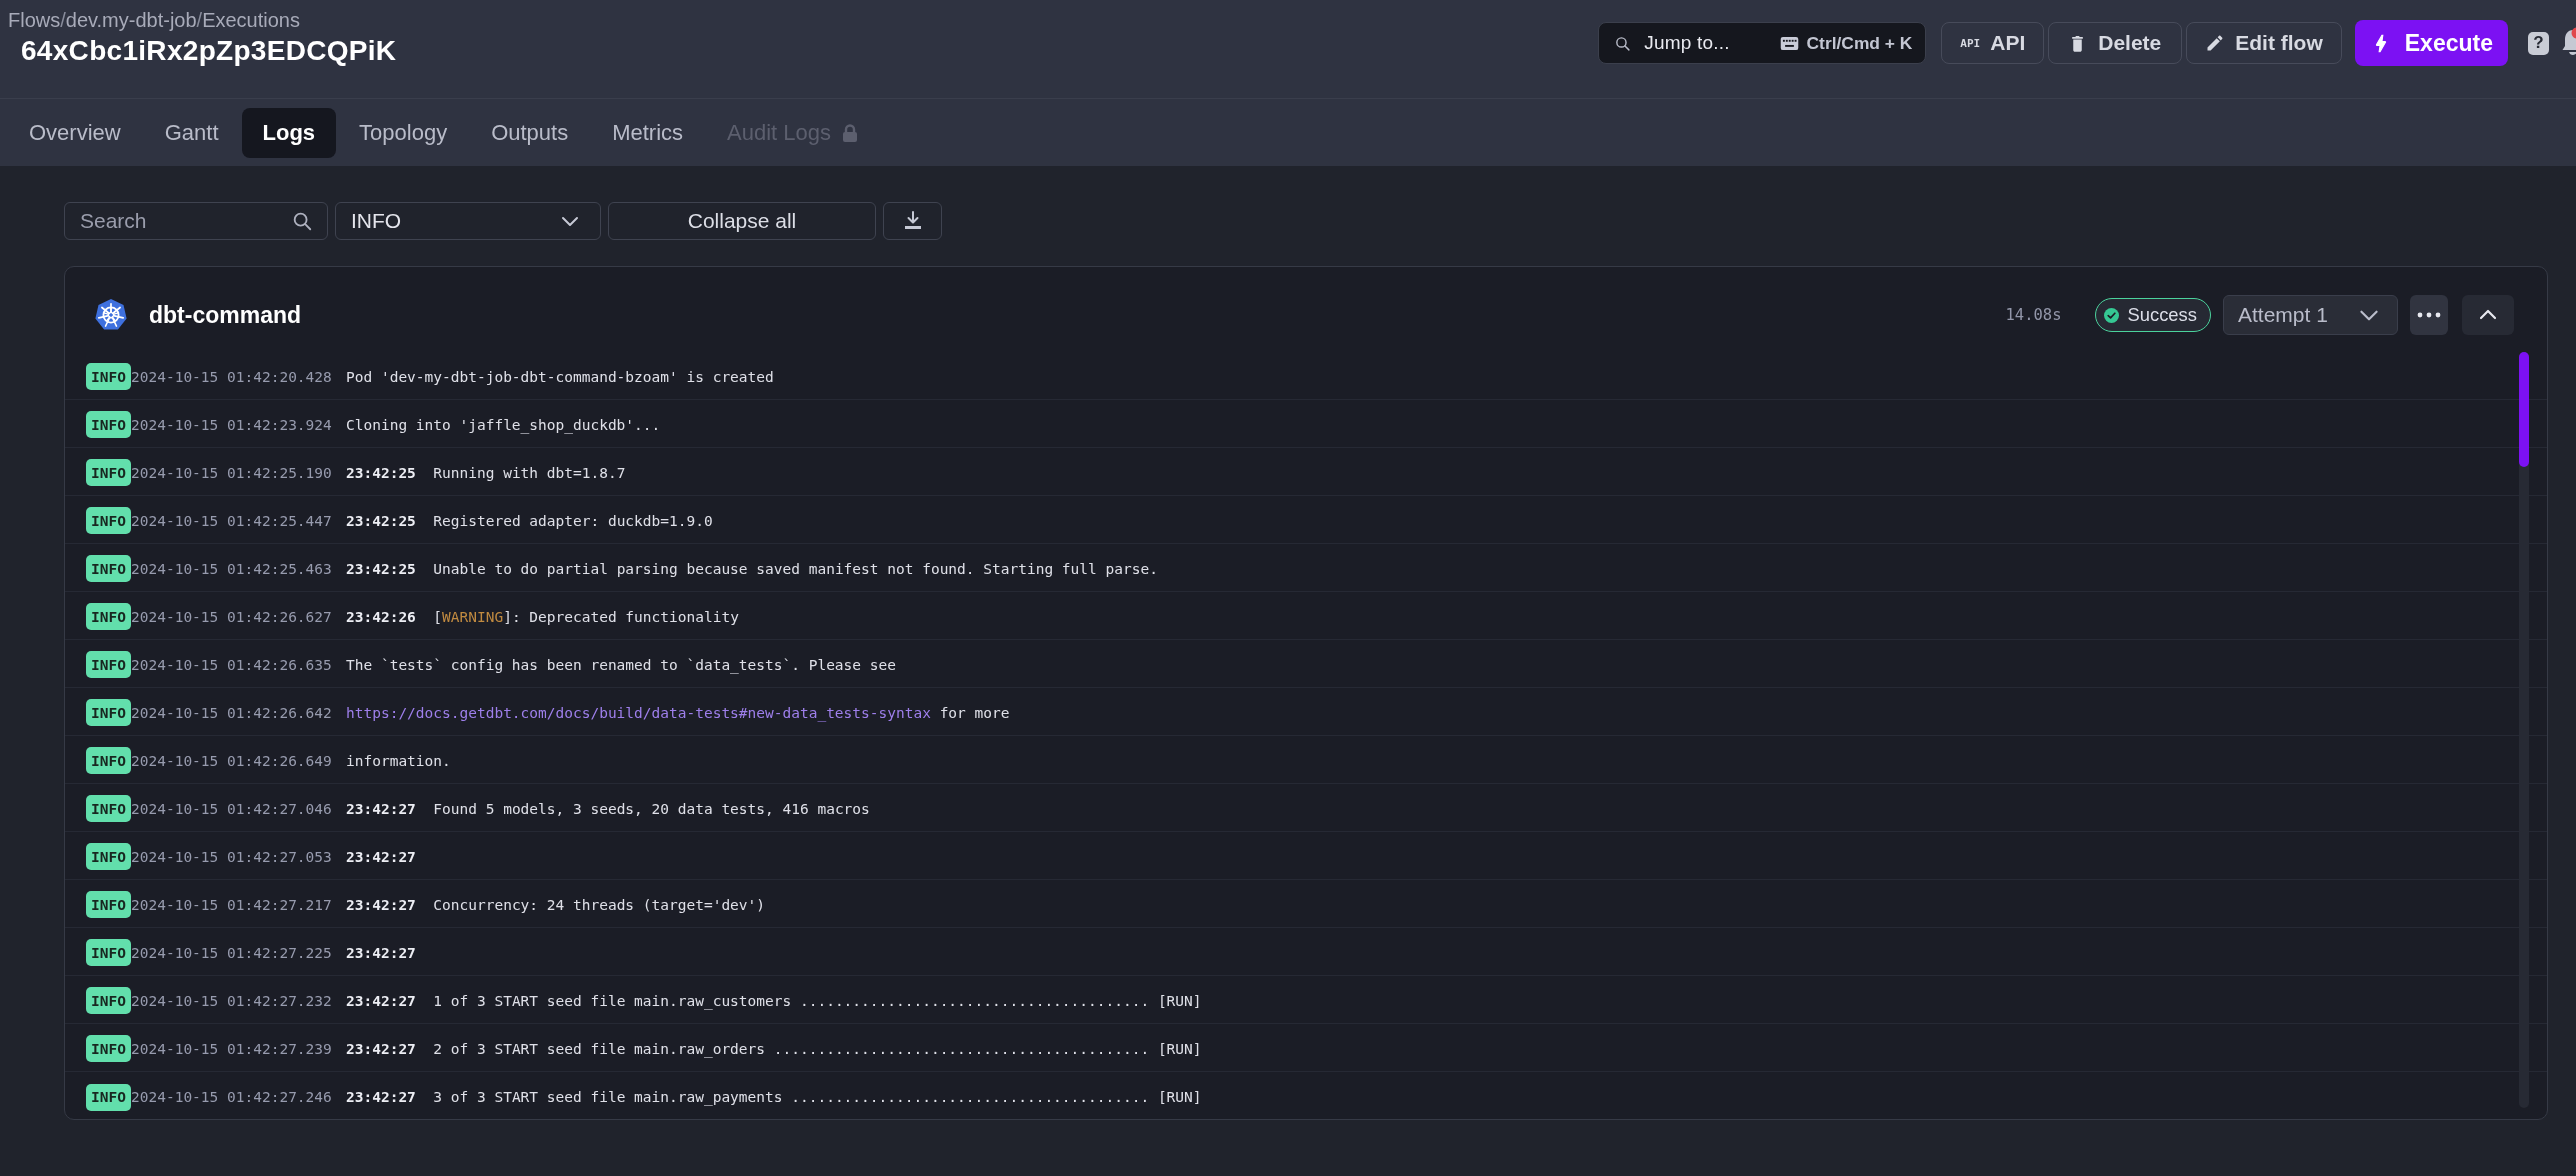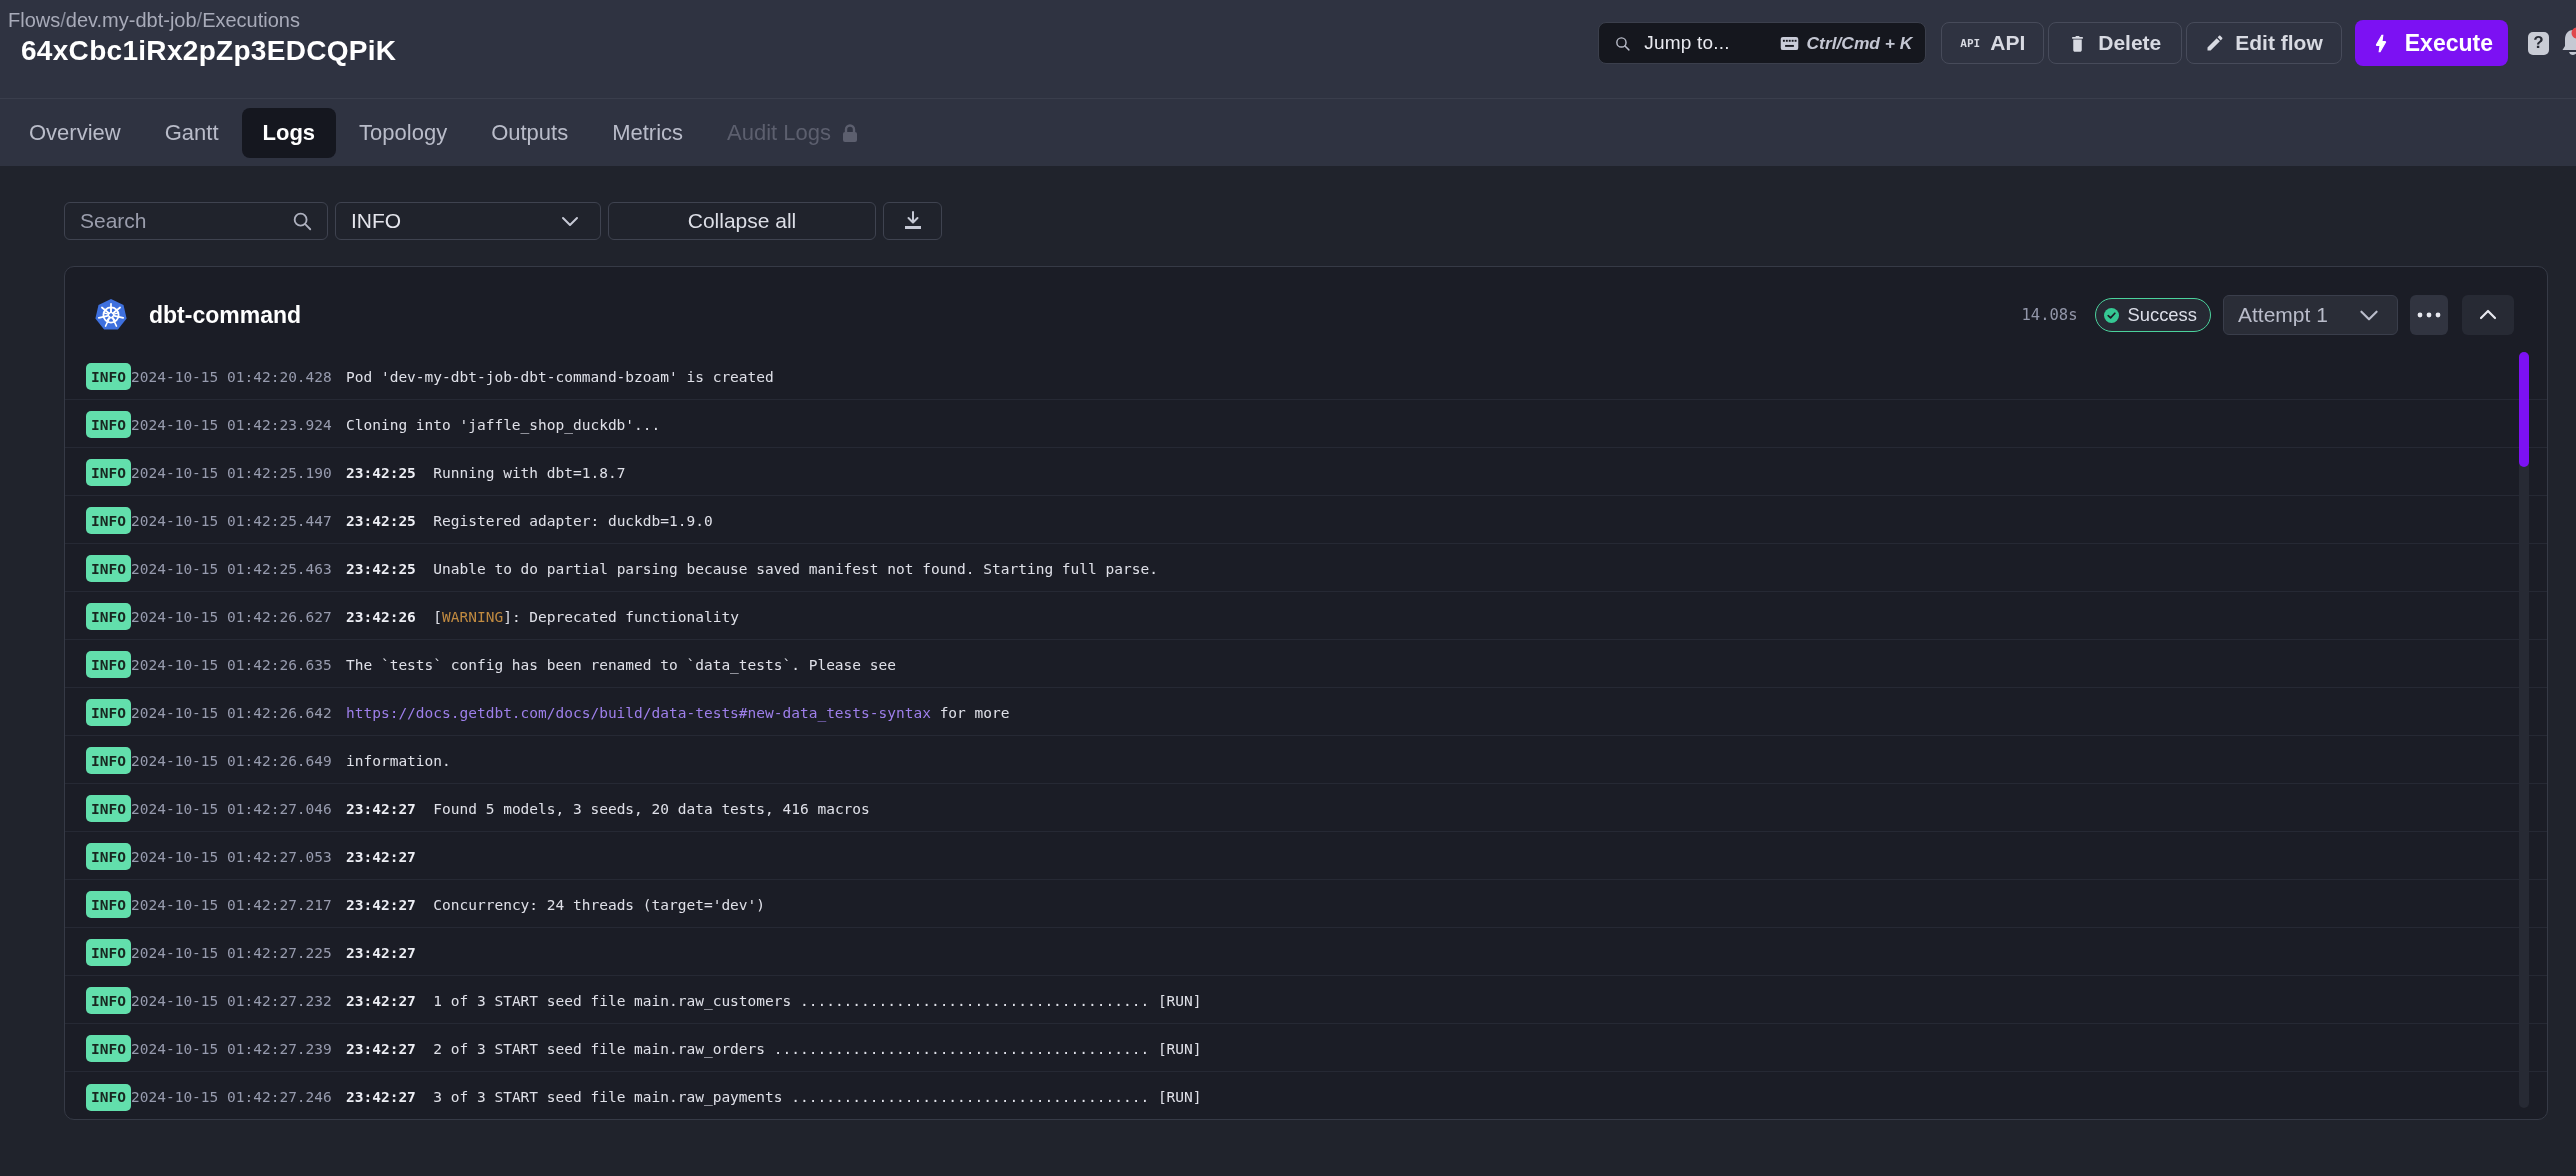--- a/index.html
+++ b/index.html
@@ -11,21 +11,21 @@
   .breadcrumb { position:absolute; left:8px; top:9px; font-size:20px; color:#a8abb9; display:flex; align-items:flex-end; }
   .breadcrumb .sep { color:#888c9b; }
   .page-title { position:absolute; left:21px; top:35px; font-size:28px; font-weight:700; color:#ffffff; letter-spacing:0.3px; }
 
   .header-actions { position:absolute; right:0; top:0; height:86px; display:flex; align-items:center; }
   .jump-box { width:328px; height:42px; background:#15171e; border:1px solid #3b3f4c; border-radius:8px;
               display:flex; align-items:center; padding:0 13px 0 15px; }
   .jump-box .mag { width:17px; height:17px; margin-right:13px; flex:none; }
   .jump-label { font-size:19px; font-weight:500; color:#e9eaf0; flex:1; letter-spacing:0.2px; }
   .kbd-icon { width:19px; height:15px; margin-right:8px; flex:none; }
-  .jump-shortcut { font-size:17.4px; font-weight:600; color:#c3c6d2; white-space:nowrap;font-style:italic; }
+  .jump-shortcut { font-size:17.4px; font-weight:600; color:#c3c6d2; white-space:nowrap; }
 
   .hbtn { height:42px; border:1px solid #474b5a; border-radius:8px; background:transparent; color:#d8dae2;
           font-size:21px; font-weight:600; display:flex; align-items:center; padding:0 18px; margin-left:4px;
           font-family:"Liberation Sans",sans-serif; cursor:pointer; }
   .hbtn.api { margin-left:15px; }
   .hbtn.del { padding:0 20px; }
   .hbtn.del svg { margin-right:12px; }
   .hbtn svg { margin-right:10px; }
   .api-mini { font-family:"DejaVu Sans Mono",monospace; font-size:11px; font-weight:700; color:#d8dae2; letter-spacing:0; margin-right:10px; }
   .btn-execute { height:46px; background:#7c11f3; border:none; border-radius:8px; color:#ffffff; font-size:23px;
@@ -56,21 +56,21 @@
   .dl-btn { width:59px; justify-content:center; cursor:pointer; }
 
   
   .panel { position:absolute; left:64px; top:266px; width:2484px; height:854px; background:#1b1d26;
            border:1px solid #363a46; border-radius:10px; overflow:hidden; }
   .panel-header { position:absolute; top:0; left:0; right:0; height:85px; display:flex; align-items:center;
                   padding:11px 33px 0 29px; }
   .k8s-icon { width:34px; height:34px; flex:none; }
   .task-name { font-size:23px; font-weight:700; color:#ffffff; margin-left:21px; }
   .ph-spacer { flex:1; }
-  .duration { font-family:"DejaVu Sans Mono",monospace; font-size:15.5px; color:#9296a9; margin-right:18px; }
+  .duration { font-family:"DejaVu Sans Mono",monospace; font-size:15.5px; color:#9296a9; margin-right:34px; }
   .status-pill { height:34px; border:1px solid #4bd29c; border-radius:17px; background:#262933;
                  display:flex; align-items:center; padding:0 13px 0 8px; }
   .check-circle { width:15px; height:15px; margin-right:8px; flex:none; }
   .status-label { font-size:18.4px; color:#dcdee8; font-weight:500; }
   .attempt-box { width:175px; height:40px; background:#2a2d37; border:1px solid #3a3e4b; border-radius:6px;
                  margin-left:12px; display:flex; align-items:center; justify-content:space-between;
                  padding:0 15px 0 14px; font-size:21px; color:#b9bcca; cursor:pointer; }
   .dots-btn { width:38px; height:40px; background:#313440; border-radius:6px; margin-left:12px; display:flex;
               align-items:center; justify-content:center; cursor:pointer; }
   .chevup-btn { width:52px; height:40px; background:#272a34; border-radius:6px; margin-left:14px; display:flex;

